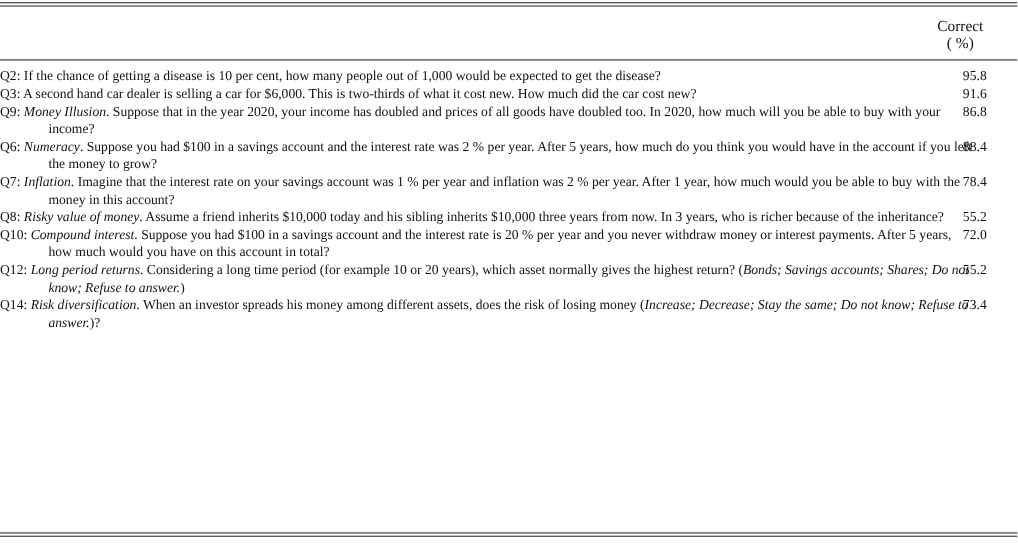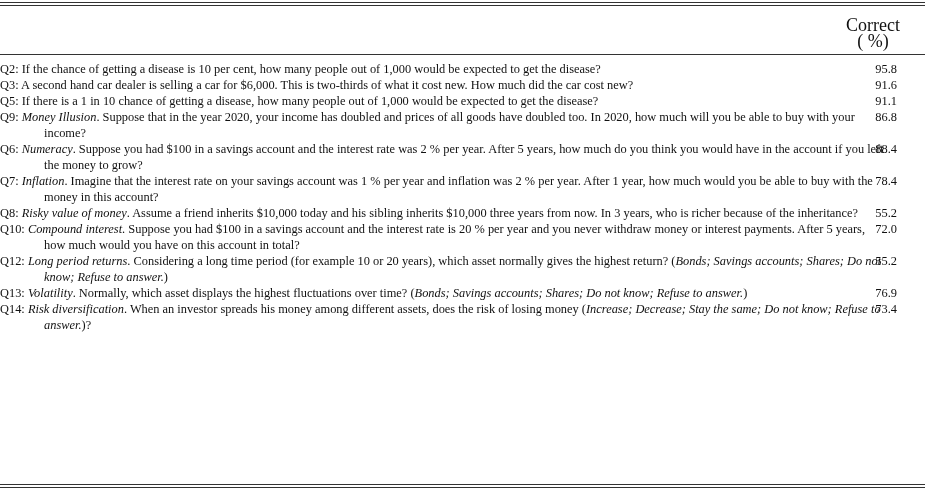--- a/index.html
+++ b/index.html
@@ -23,21 +23,21 @@
       height: 0;
       border-top: 1.3px solid #333;
     }
     .hdr {
       position: absolute;
       right: 22px;
       top: 17px;
       width: 60px;
       text-align: center;
       line-height: 16px;
-      font-size: 18px;
+      font-size: 14px;
     }
     .rows {
       position: absolute;
       top: 61px;
       left: 0;
       width: 925px;
     }
     .row {
       position: relative;
       width: 925px;
@@ -77,24 +77,20 @@
 <div class="rows" id="rows">
     <div class="row">
       <div class="q"><span class="lab">Q2:</span> <span>If the chance of getting a disease is 10 per cent, how many people out of 1,000 would be expected to get the disease?</span></div>
       <div class="val">95.8</div>
     </div>
     <div class="row">
       <div class="q"><span class="lab">Q3:</span> <span>A second hand car dealer is selling a car for $6,000. This is two-thirds of what it cost new. How much did the car cost new?</span></div>
       <div class="val">91.6</div>
     </div>
     <div class="row">
-      <div class="q"><span class="lab">Q5:</span> <span>If there is a 1 in 10 chance of getting a disease, how many people out of 1,000 would be expected to get the disease?</span></div>
-      <div class="val">91.1</div>
-    </div>
-    <div class="row">
       <div class="q"><span class="lab">Q9:</span> <i>Money Illusion</i><span>. Suppose that in the year 2020, your income has doubled and prices of all goods have doubled too. In 2020, how much will you be able to buy with your income?</span></div>
       <div class="val">86.8</div>
     </div>
     <div class="row">
       <div class="q"><span class="lab">Q6:</span> <i>Numeracy</i><span>. Suppose you had $100 in a savings account and the interest rate was 2 % per year. After 5 years, how much do you think you would have in the account if you left the money to grow?</span></div>
       <div class="val">88.4</div>
     </div>
     <div class="row">
       <div class="q"><span class="lab">Q7:</span> <i>Inflation</i><span>. Imagine that the interest rate on your savings account was 1 % per year and inflation was 2 % per year. After 1 year, how much would you be able to buy with the money in this account?</span></div>
       <div class="val">78.4</div>
@@ -105,23 +101,19 @@
     </div>
     <div class="row">
       <div class="q"><span class="lab">Q10:</span> <i>Compound interest</i><span>. Suppose you had $100 in a savings account and the interest rate is 20 % per year and you never withdraw money or interest payments. After 5 years, how much would you have on this account in total?</span></div>
       <div class="val">72.0</div>
     </div>
     <div class="row">
       <div class="q"><span class="lab">Q12:</span> <i>Long period returns</i><span>. Considering a long time period (for example 10 or 20 years), which asset normally gives the highest return? (</span><i>Bonds; Savings accounts; Shares; Do not know; Refuse to answer.</i><span>)</span></div>
       <div class="val">55.2</div>
     </div>
     <div class="row">
-      <div class="q"><span class="lab">Q13:</span> <i>Volatility</i><span>. Normally, which asset displays the highest fluctuations over time? (</span><i>Bonds; Savings accounts; Shares; Do not know; Refuse to answer.</i><span>)</span></div>
-      <div class="val">76.9</div>
-    </div>
-    <div class="row">
       <div class="q"><span class="lab">Q14:</span> <i>Risk diversification</i><span>. When an investor spreads his money among different assets, does the risk of losing money (</span><i>Increase; Decrease; Stay the same; Do not know; Refuse to answer.</i><span>)?</span></div>
       <div class="val">73.4</div>
     </div>
   </div>
 
 <div class="rule" style="top:484px;"></div>
 <div class="rule" style="top:487px;"></div>
 
 </body></html>

